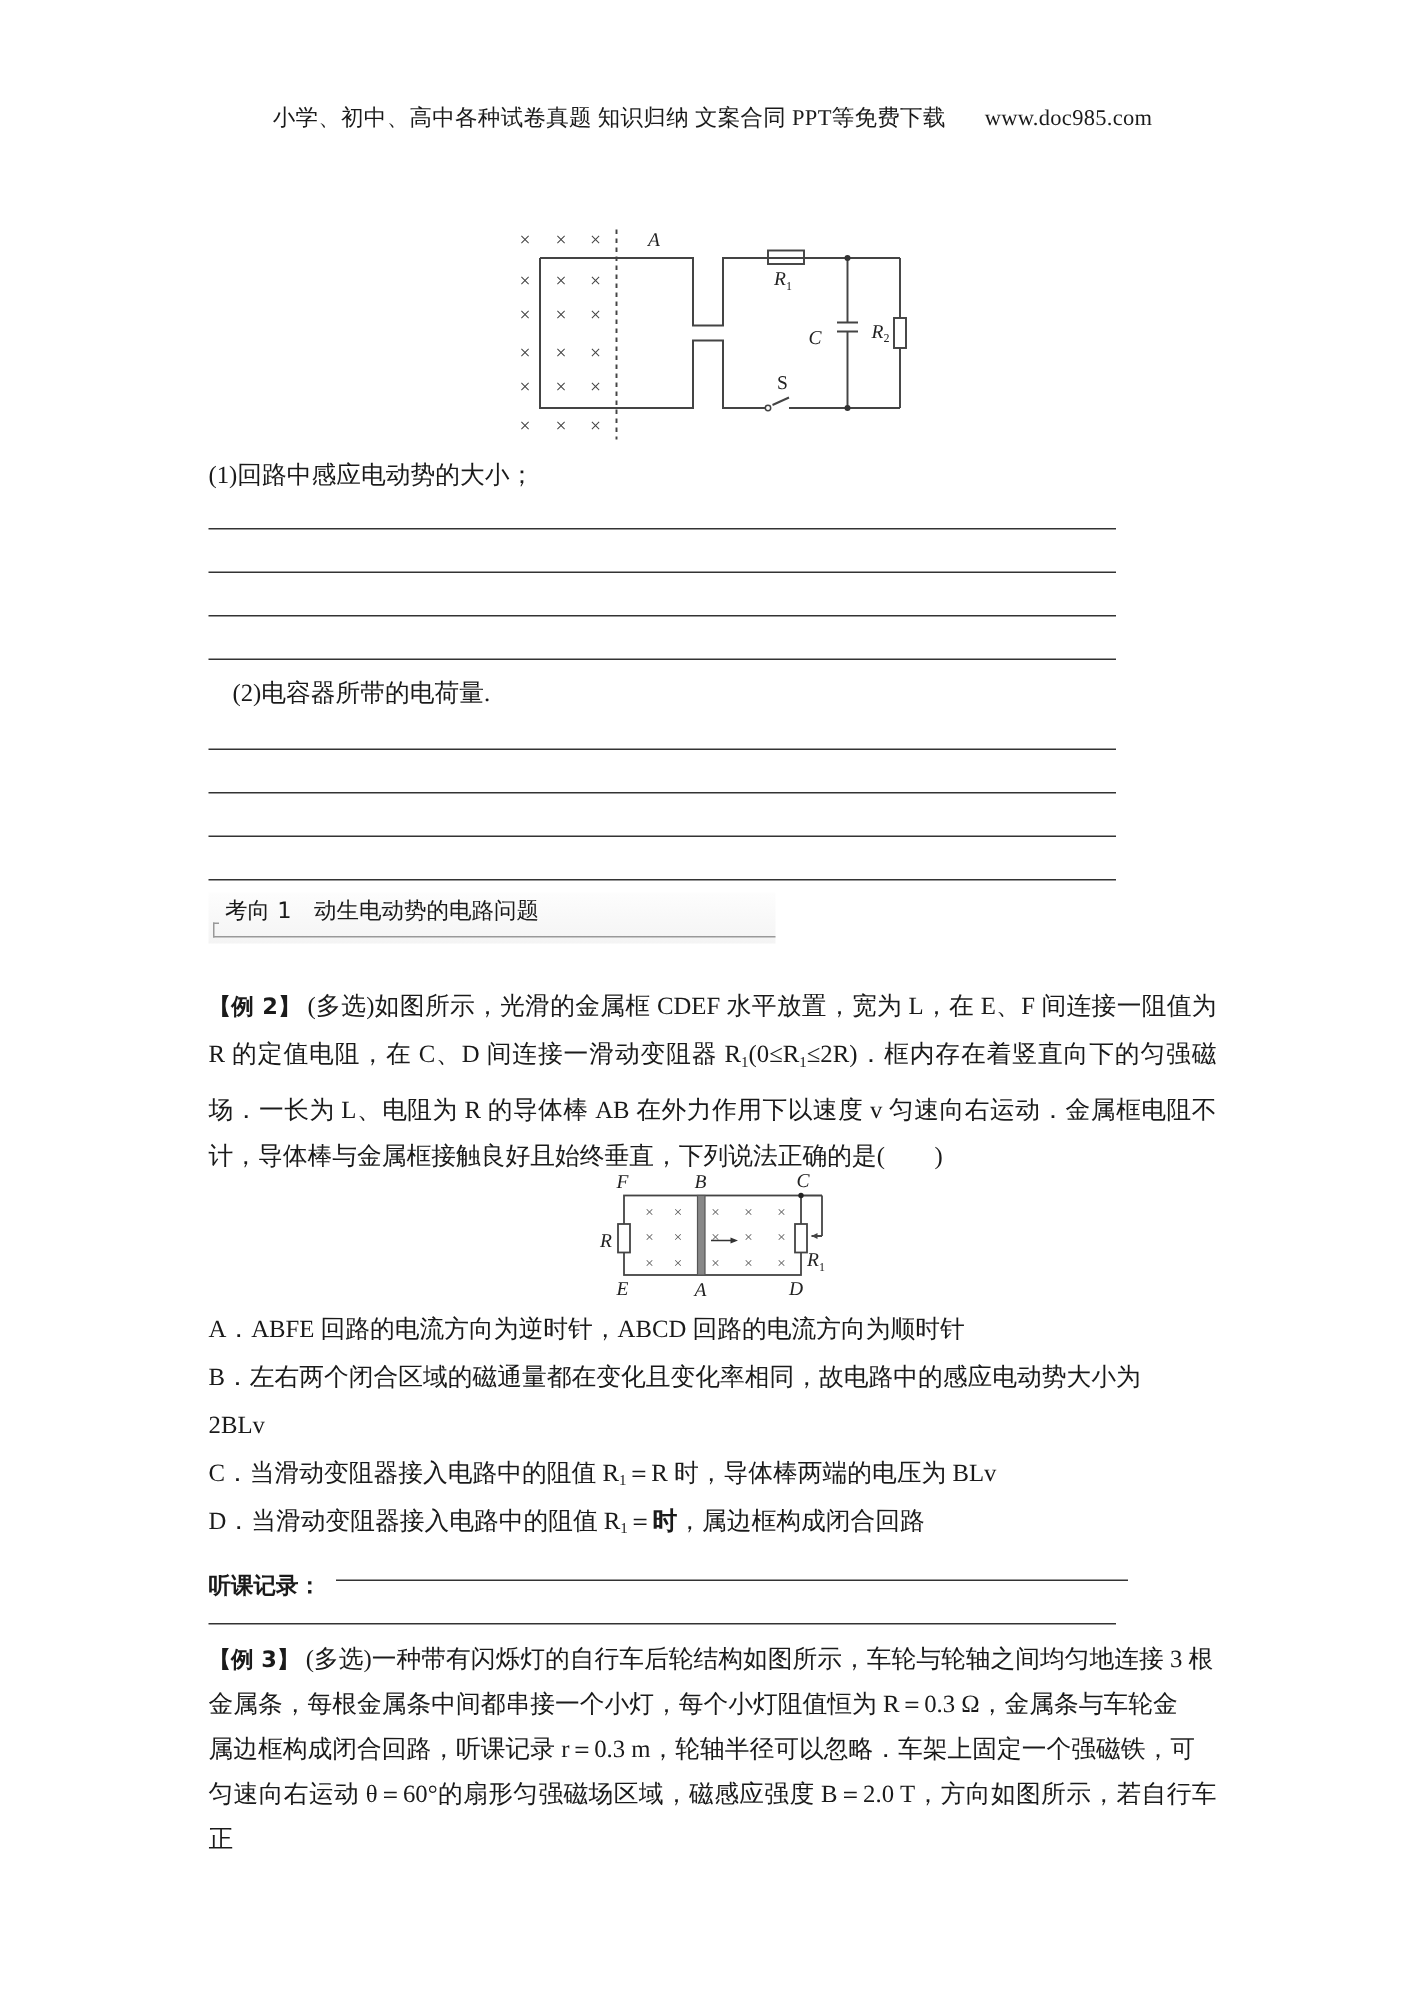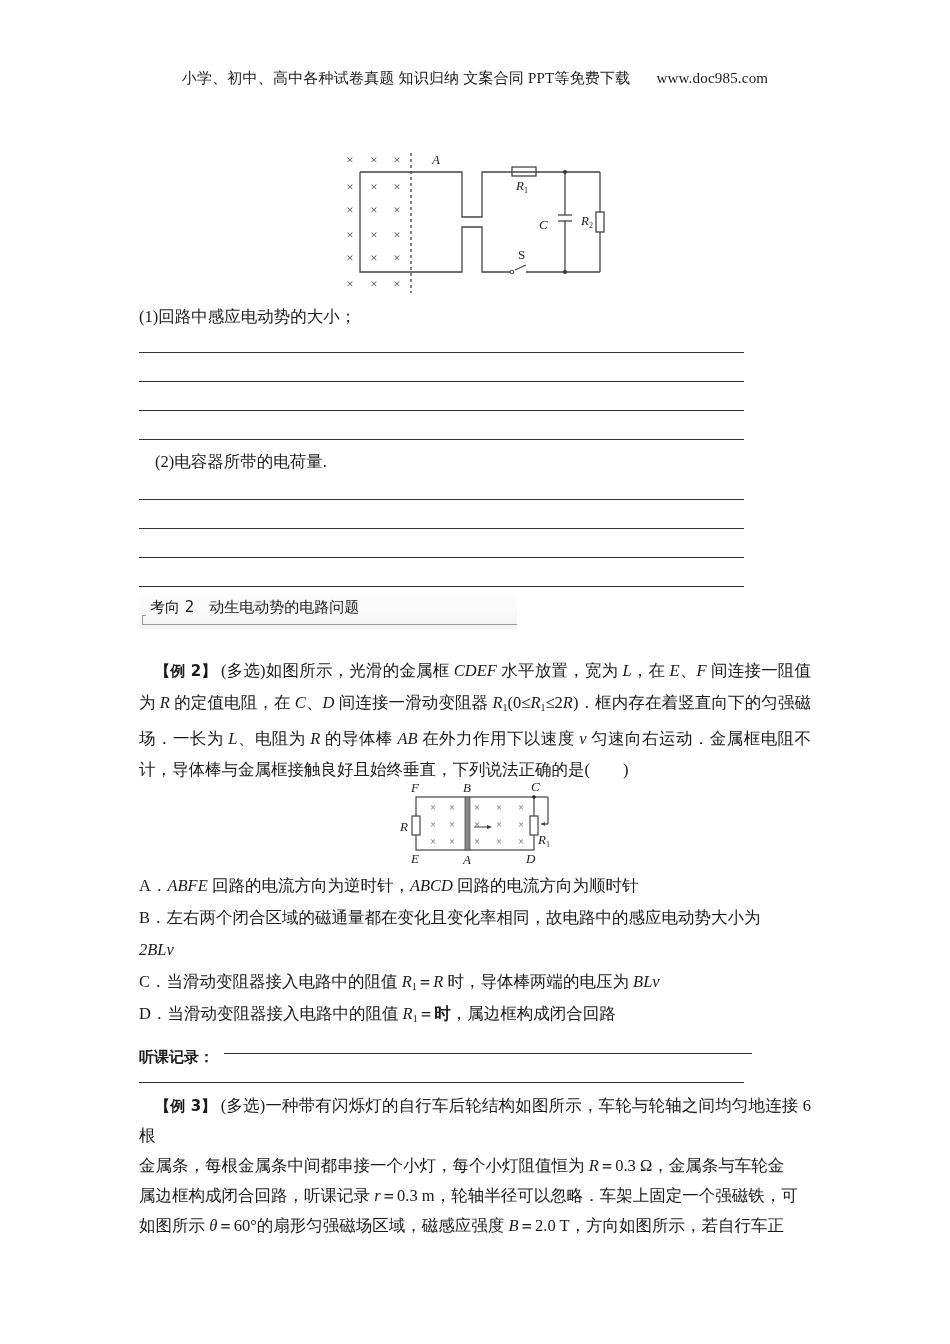--- a/index.html
+++ b/index.html
@@ -4,22 +4,22 @@
 <style>
   html, body { margin: 0; padding: 0; background: #ffffff; }
   body { width: 950px; height: 1344px; position: relative; overflow: hidden;
          font-family: "Liberation Serif", "DejaVu Serif", serif; color: #1a1a1a; }
   .abs { position: absolute; }
   .header { left: 0; width: 950px; top: 69px; text-align: center; font-size: 15px; letter-spacing: 0.2px; }
   .header .url { margin-left: 22px; }
   .line { position: absolute; left: 139px; width: 605px; height: 0; border-top: 1px solid #333; }
   .text { position: absolute; left: 139px; font-size: 16.5px; line-height: 20px; white-space: nowrap; }
   .para { position: absolute; left: 139px; width: 672px; font-size: 16.5px; line-height: 31px; text-align: justify; }
-  .para .bold { font-weight: bold; font-family: "DejaVu Sans", sans-serif; font-size: 15px; margin-left: 16px; }
-  .it { font-style: italic; }
+  .para .bold { font-weight: bold; font-family: "DejaVu Sans", sans-serif; font-size: 15px; }
+  .it { }
   .sub { font-size: 10px; vertical-align: -3px; }
   .section { left: 139px; top: 595px; width: 378px; height: 34px; background: linear-gradient(#fdfdfd, #f4f4f4); }
   .section .title { position: absolute; left: 11px; top: 3px; font-family: "DejaVu Sans", sans-serif; font-size: 15px; }
   .section .rule { position: absolute; left: 3px; right: 0; top: 29px; border-top: 1px solid #999; }
   .section .tick { position: absolute; left: 3px; top: 20px; height: 10px; border-left: 1px solid #999; }
   .section .tickh { position: absolute; left: 3px; top: 20px; width: 4px; border-top: 1px solid #999; }
   .bold-sans { font-family: "DejaVu Sans", sans-serif; font-weight: bold; font-size: 15px; }
   svg text { font-family: "Liberation Serif", serif; }
 </style>
 </head>
@@ -93,21 +93,21 @@
 <div class="line" style="top:410px;"></div>
 <div class="line" style="top:439px;"></div>
 
 <div class="text" style="top:452px;margin-left:16px;">(2)电容器所带的电荷量.</div>
 <div class="line" style="top:499px;"></div>
 <div class="line" style="top:528px;"></div>
 <div class="line" style="top:557px;"></div>
 <div class="line" style="top:586px;"></div>
 
 <div class="abs section">
-  <span class="title">考向 2　动生电动势的电路问题</span>
+  <span class="title">考向 1　动生电动势的电路问题</span>
   <span class="tick"></span>
   <span class="tickh"></span>
   <span class="rule"></span>
 </div>
 
 <div class="para" style="top:655px;">
   <span class="bold">【例 2】</span>
   <span>(多选)</span><span>如图所示，光滑的金属框 </span><span class="it">CDEF</span><span> 水平放置，宽为 </span><span class="it">L</span><span>，在 </span><span class="it">E</span><span>、</span><span class="it">F</span><span> 间连接一阻值为 </span><span class="it">R</span><span> 的定值电阻，在 </span><span class="it">C</span><span>、</span><span class="it">D</span><span> 间连接一滑动变阻器 </span><span class="it">R</span><span class="sub">1</span><span>(0≤</span><span class="it">R</span><span class="sub">1</span><span>≤2</span><span class="it">R</span><span>)．框内存在着竖直向下的匀强磁场．一长为 </span><span class="it">L</span><span>、电阻为 </span><span class="it">R</span><span> 的导体棒 </span><span class="it">AB</span><span> 在外力作用下以速度 </span><span class="it">v</span><span> 匀速向右运动．金属框电阻不计，导体棒与金属框接触良好且始终垂直，下列说法正确的是(　　)</span>
 </div>
 
@@ -168,17 +168,17 @@
 <div class="text" style="top:1004px;">
   <span>D．</span><span>当滑动变阻器接入电路中的阻值 </span><span class="it">R</span><span class="sub">1</span><span>＝</span><span style="font-weight:bold;">时</span><span>，属边框构成闭合回路</span>
 </div>
 
 <div class="text bold-sans" style="top:1037px;margin-top:10px;">听课记录：</div>
 <div class="line" style="left:224px; width:528px; top:1053px;"></div>
 <div class="line" style="top:1082px; width:605px;"></div>
 
 <div class="para" style="top:1091px; line-height:30px;">
   <span class="bold">【例 3】</span>
-  <span>(多选)</span><span>一种带有闪烁灯的自行车后轮结构如图所示，车轮与轮轴之间均匀地连接 6 根</span><br>
+  <span>(多选)</span><span>一种带有闪烁灯的自行车后轮结构如图所示，车轮与轮轴之间均匀地连接 3 根</span><br>
   <span>金属条，每根金属条中间都串接一个小灯，每个小灯阻值恒为 </span><span class="it">R</span><span>＝0.3 Ω，金属条与车轮金</span><br>
   <span>属边框构成闭合回路，听课记录 </span><span class="it">r</span><span>＝0.3 m，轮轴半径可以忽略．车架上固定一个强磁铁，可</span><br>
-  <span>如图所示 </span><span class="it">θ</span><span>＝60°的扇形匀强磁场区域，磁感应强度 </span><span class="it">B</span><span>＝2.0 T，方向如图所示，若自行车正</span>
+  <span>匀速向右运动 </span><span class="it">θ</span><span>＝60°的扇形匀强磁场区域，磁感应强度 </span><span class="it">B</span><span>＝2.0 T，方向如图所示，若自行车正</span>
 </div>
 
 </body></html>

